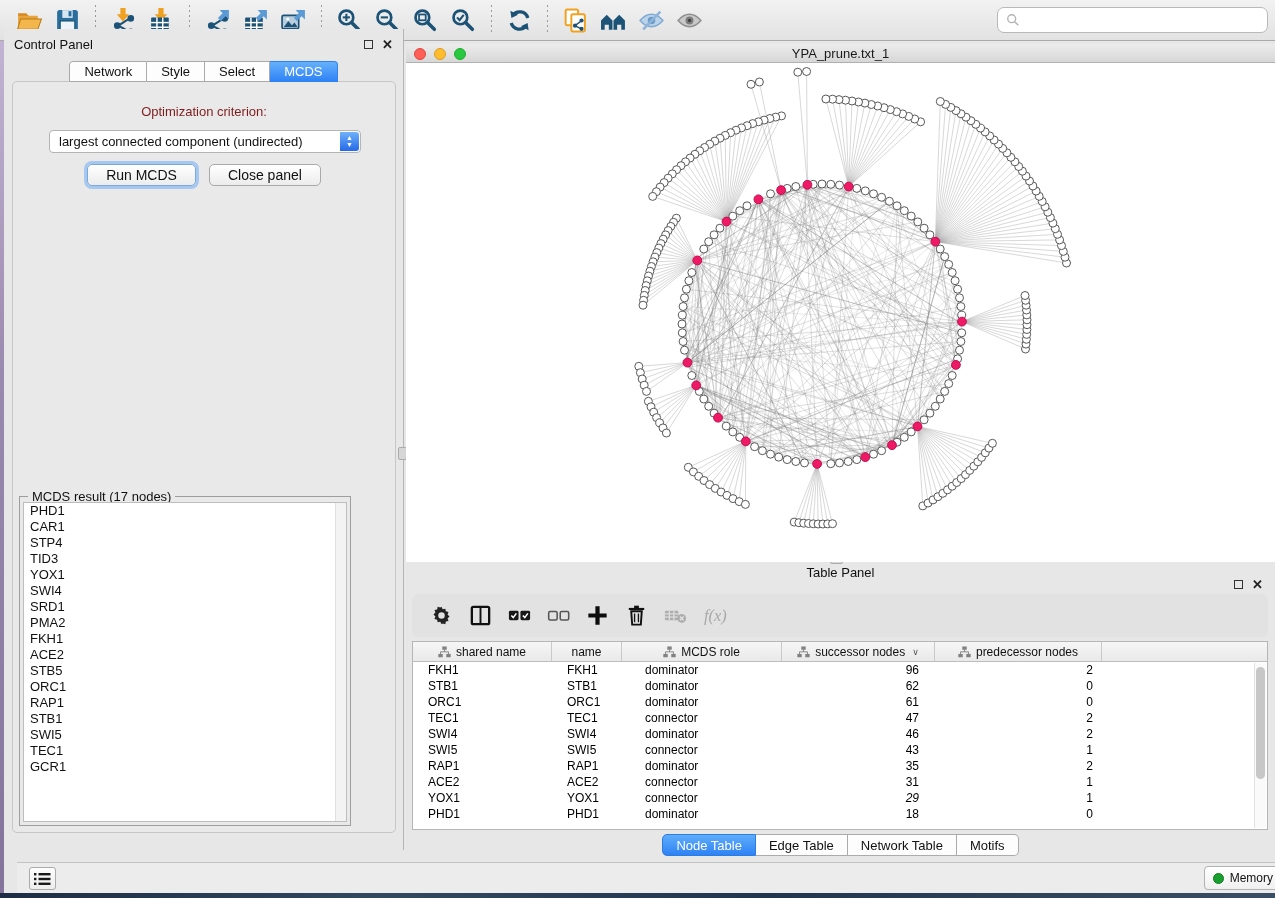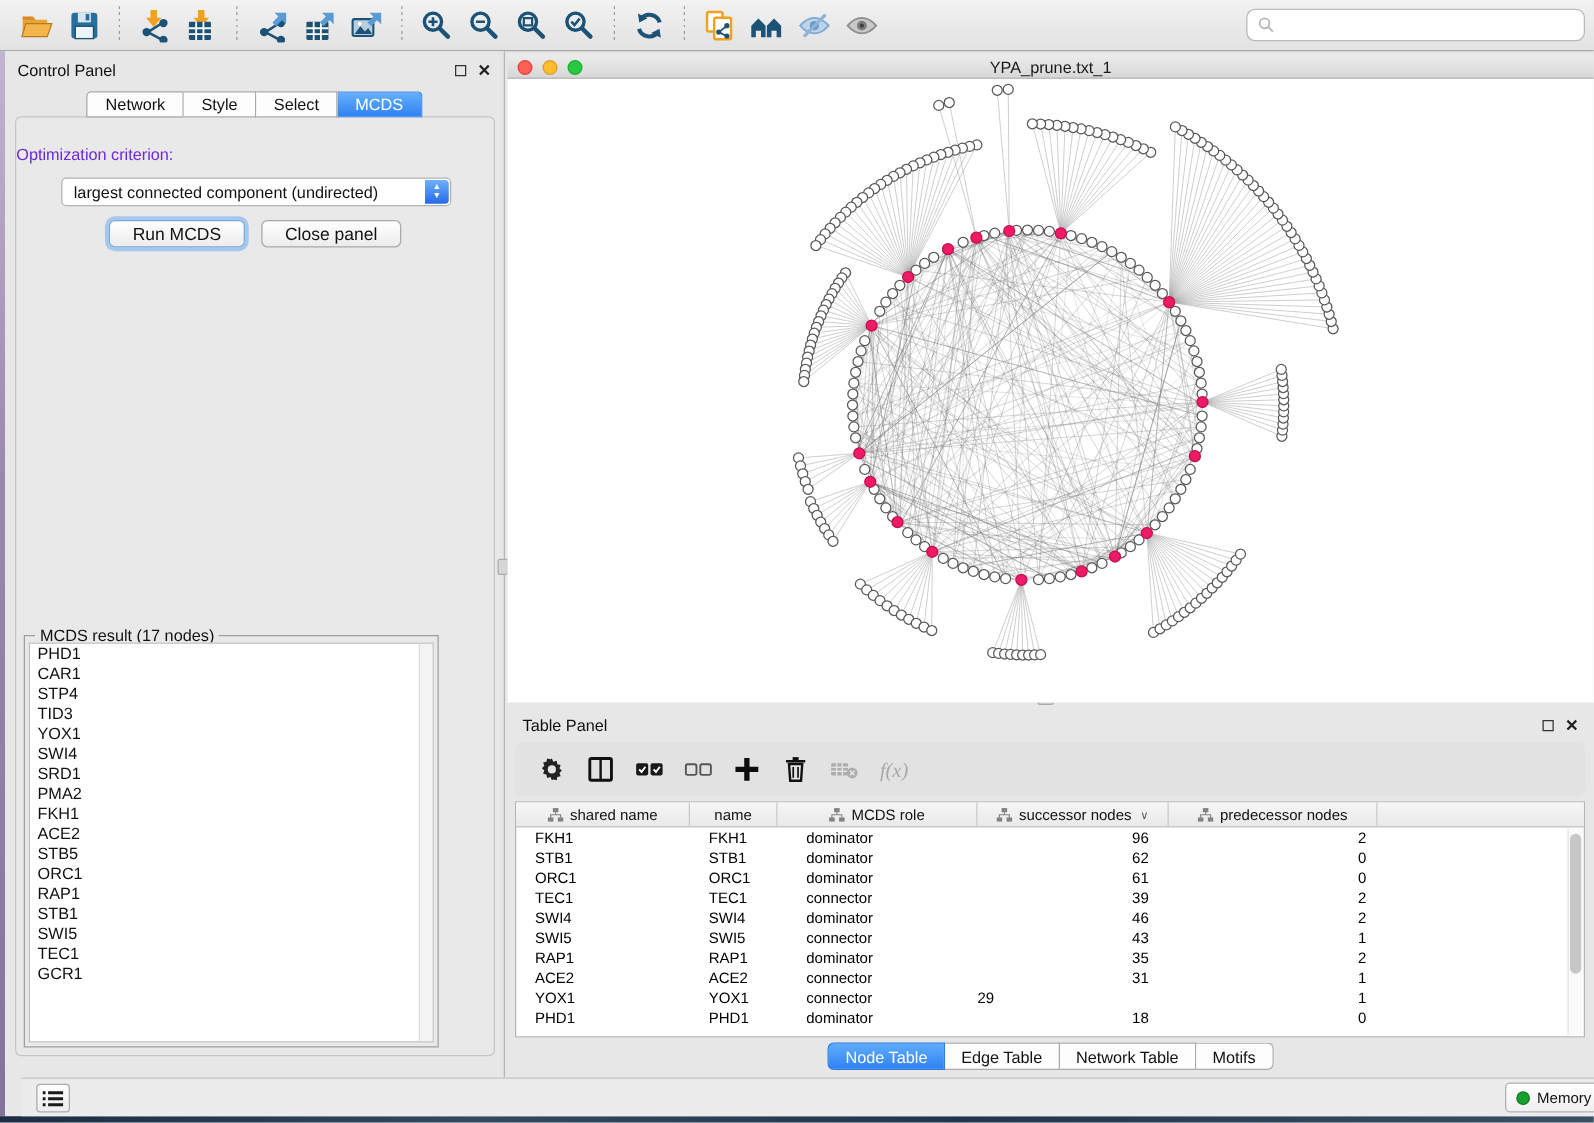--- a/index.html
+++ b/index.html
@@ -21,38 +21,38 @@
   #search-wrap svg { width:14px; height:14px; opacity:.55; }
   #search-input { border:none; outline:none; flex:1; height:20px; font-size:13px; background:transparent; }
 
   
   #wp-left { position:absolute; left:0; top:41px; width:4px; height:852px;
     background:linear-gradient(#c3b3d2,#9a89ae 40%,#84739b); }
   #wp-bottom { position:absolute; left:0; bottom:0; width:1275px; height:5px;
     background:linear-gradient(90deg,#1d2c44,#32495f 30%,#22354e 60%,#3a4f63); }
 
   
-  #control-panel { position:absolute; left:4px; top:41px; width:400px; height:821px;
+  #control-panel { position:absolute; left:4px; top:29px; width:400px; height:821px;
     background:#e7e7e7; border-right:1px solid #b5b5b5; }
   .panel-titlebar { height:30px; display:flex; align-items:center; padding:0 10px; }
   .panel-title { font-size:13px; color:#111; }
   .panel-title-icons { margin-left:auto; display:flex; gap:9px; align-items:center; }
   .float-ico { width:9px; height:9px; border:1.6px solid #333; }
   .close-ico { font-size:13px; font-weight:bold; color:#222; line-height:9px; }
 
   #cp-tabs { position:absolute; left:0; top:32px; width:100%; display:flex; justify-content:center; z-index:3; }
   .cp-tab { height:21px; padding:0 14px; font-size:13px; display:flex; align-items:center;
     background:#fdfdfd; border:1px solid #a9a9a9; border-left:none; color:#111; }
   .cp-tab:first-child { border-left:1px solid #a9a9a9; border-radius:4px 0 0 0; }
   .cp-tab:last-child { border-radius:0 4px 0 0; }
   .cp-tab.active { background:linear-gradient(#66b1fb,#2f82f5); color:#fff; border-color:#2f82f5; }
 
   #cp-content { position:absolute; left:8px; top:52px; width:384px; height:752px;
     border:1px solid #c6c6c6; border-radius:5px; background:#e9e9e9; }
-  #opt-label { margin-top:22px; font-size:13px; color:#6d28d9; }
+  #opt-label { margin-top:22px; text-align:center; font-size:13px; color:#7f1d1d; }
   #criterion-select { position:absolute; left:36px; top:48px; width:312px; height:23px;
     background:#fff; border:1px solid #b4b4b4; border-radius:4px;
     display:flex; align-items:center; font-size:13px; padding-left:9px; color:#111; }
   #criterion-stepper { position:absolute; right:1px; top:1px; bottom:1px; width:19px;
     background:linear-gradient(#6fb1fa,#2569e8); border-radius:0 3px 3px 0;
     display:flex; flex-direction:column; align-items:center; justify-content:center; gap:1px; }
   #criterion-stepper span { color:#fff; font-size:7px; line-height:6px; }
   #cp-buttons { position:absolute; left:0; top:82px; width:100%; display:flex; justify-content:center; gap:13px; }
   .aqua-btn { height:22px; padding:0 18px; background:linear-gradient(#ffffff,#ececec);
     border:1px solid #a9a9a9; border-radius:5px; font-size:14px; color:#111;
@@ -1106,21 +1106,21 @@
         <circle cx="411.1" cy="400.9" r="4.4" fill="#ee1a66" stroke="#c40d51" stroke-width="1"></circle>
         <circle cx="459.3" cy="394.1" r="4.4" fill="#ee1a66" stroke="#c40d51" stroke-width="1"></circle>
         <circle cx="486.0" cy="382.2" r="4.4" fill="#ee1a66" stroke="#c40d51" stroke-width="1"></circle>
         <circle cx="511.5" cy="363.4" r="4.4" fill="#ee1a66" stroke="#c40d51" stroke-width="1"></circle>
         <circle cx="549.9" cy="301.9" r="4.4" fill="#ee1a66" stroke="#c40d51" stroke-width="1"></circle>
       </g>
     </svg>
 </div>
 
 <div id="table-panel">
-  <div class="panel-titlebar" style="padding:0 12px;">
+  <div class="panel-titlebar" style="padding:0 12px;flex-direction:column;">
     <span class="panel-title">Table Panel</span>
     <span class="panel-title-icons">
       <span class="float-ico"></span>
       <span class="close-ico">✕</span>
     </span>
   </div>
   <div id="tp-toolbar">
       <div class="tp-btn">
         <svg viewBox="0 0 26 26">
           <path fill="#222" d="M13 4l1.2 2.6 2.8-.7 .5 2.8 2.8 .6-1 2.7 2 2-2 2 1 2.7-2.8 .6-.5 2.8-2.8-.7L13 22l-1.2-2.6-2.8 .7-.5-2.8-2.8-.6 1-2.7-2-2 2-2-1-2.7 2.8-.6 .5-2.8 2.8 .7z"></path>
@@ -1254,21 +1254,21 @@
           <div class="td" style="width: 139px; padding-left: 15px;">ORC1</div>
           <div class="td" style="width: 70px; padding-left: 15px;">ORC1</div>
           <div class="td" style="width: 160px; padding-left: 23px;">dominator</div>
           <div class="td" style="width: 153px; text-align: right; padding-right: 16px;">61</div>
           <div class="td" style="width: 167px; text-align: right; padding-right: 9px;">0</div>
         </div>
         <div class="tr">
           <div class="td" style="width: 139px; padding-left: 15px;">TEC1</div>
           <div class="td" style="width: 70px; padding-left: 15px;">TEC1</div>
           <div class="td" style="width: 160px; padding-left: 23px;">connector</div>
-          <div class="td" style="width: 153px; text-align: right; padding-right: 16px;">39</div>
+          <div class="td" style="width: 153px; text-align: right; padding-right: 16px;">47</div>
           <div class="td" style="width: 167px; text-align: right; padding-right: 9px;">2</div>
         </div>
         <div class="tr">
           <div class="td" style="width: 139px; padding-left: 15px;">SWI4</div>
           <div class="td" style="width: 70px; padding-left: 15px;">SWI4</div>
           <div class="td" style="width: 160px; padding-left: 23px;">dominator</div>
           <div class="td" style="width: 153px; text-align: right; padding-right: 16px;">46</div>
           <div class="td" style="width: 167px; text-align: right; padding-right: 9px;">2</div>
         </div>
         <div class="tr">
@@ -1289,21 +1289,21 @@
           <div class="td" style="width: 139px; padding-left: 15px;">ACE2</div>
           <div class="td" style="width: 70px; padding-left: 15px;">ACE2</div>
           <div class="td" style="width: 160px; padding-left: 23px;">connector</div>
           <div class="td" style="width: 153px; text-align: right; padding-right: 16px;">31</div>
           <div class="td" style="width: 167px; text-align: right; padding-right: 9px;">1</div>
         </div>
         <div class="tr">
           <div class="td" style="width: 139px; padding-left: 15px;">YOX1</div>
           <div class="td" style="width: 70px; padding-left: 15px;">YOX1</div>
           <div class="td" style="width: 160px; padding-left: 23px;">connector</div>
-          <div class="td" style="width: 153px; text-align: left; padding-right: 16px;">29</div>
+          <div class="td" style="width: 153px; text-align: right; padding-right: 16px; font-style: italic;">29</div>
           <div class="td" style="width: 167px; text-align: right; padding-right: 9px;">1</div>
         </div>
         <div class="tr">
           <div class="td" style="width: 139px; padding-left: 15px;">PHD1</div>
           <div class="td" style="width: 70px; padding-left: 15px;">PHD1</div>
           <div class="td" style="width: 160px; padding-left: 23px;">dominator</div>
           <div class="td" style="width: 153px; text-align: right; padding-right: 16px;">18</div>
           <div class="td" style="width: 167px; text-align: right; padding-right: 9px;">0</div>
         </div>
       </div>

